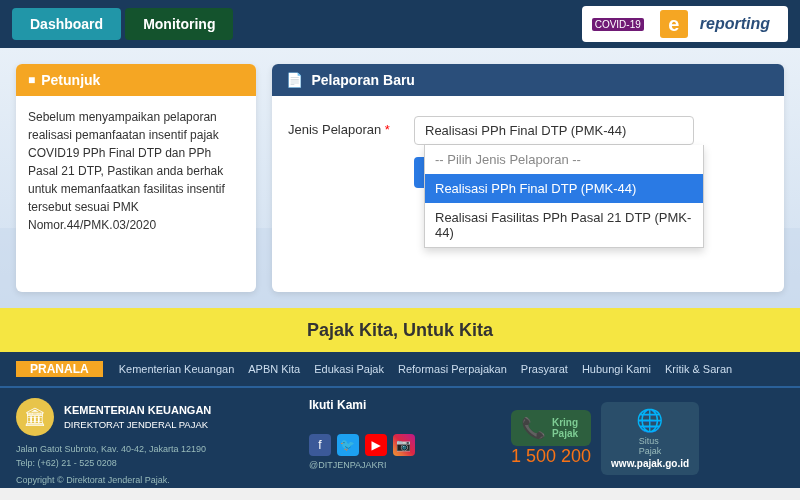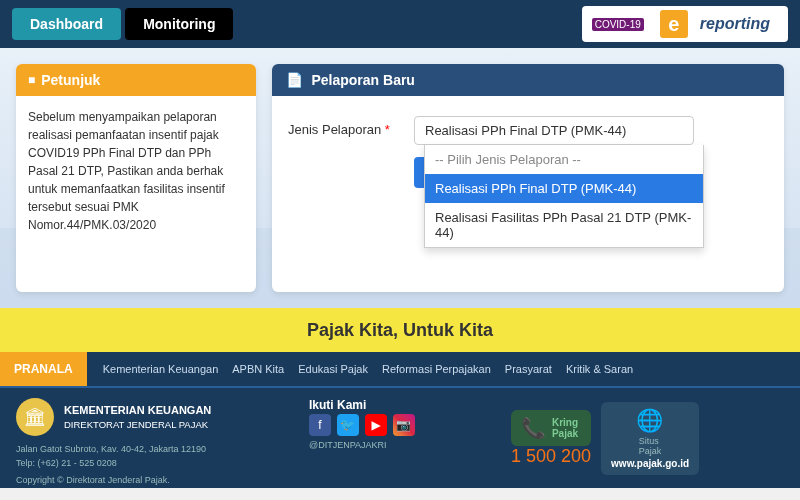--- a/index.html
+++ b/index.html
@@ -21,21 +21,21 @@
       border-radius: 4px;
       cursor: pointer;
       font-size: 14px;
       font-weight: bold;
     }
     .nav-dashboard {
       background: #2196a8;
       color: white;
     }
     .nav-monitoring {
-      background: #000000;
+      background: #14532d;
       color: white;
     }
     .logo-e {
       background: #f5a623;
       color: white;
       font-size: 20px;
       font-weight: bold;
       width: 28px;
       height: 28px;
       display: flex;
@@ -226,21 +226,21 @@
       display: flex;
       align-items: center;
       justify-content: center;
     }
 
     
     .bottom-nav {
       background: #1a3a5c;
       display: flex;
       align-items: center;
-      padding: 0;
+      padding: 16px;
       height: 36px;
       border-bottom: 2px solid #2a6099;
     }
     .pranala-badge {
       background: #f5a623;
       color: white;
       padding: 8px 14px;
       font-size: 12px;
       font-weight: bold;
       height: 100%;
@@ -285,21 +285,21 @@
       align-items: center;
       justify-content: center;
       font-size: 18px;
     }
     .footer-org { font-size: 9.5px; line-height: 1.4; }
     .footer-org-main { font-weight: bold; font-size: 11px; }
     .footer-address { font-size: 9px; color: #9bb; line-height: 1.6; }
     .footer-copyright { font-size: 9px; color: #9bb; margin-top: 4px; }
 
     .footer-social { flex: 1; }
-    .footer-social-title { font-size: 12px; font-weight: bold; margin-bottom: 2px; }
+    .footer-social-title { font-size: 12px; font-weight: bold; margin-bottom: 22px; }
     .social-icons { display: flex; gap: 6px; margin-bottom: 4px; }
     .social-icon {
       width: 22px; height: 22px;
       border-radius: 4px;
       display: flex; align-items: center; justify-content: center;
       font-size: 12px; cursor: pointer;
       color: white;
     }
     .si-fb { background: #3b5998; }
     .si-tw { background: #1da1f2; }
@@ -398,20 +398,21 @@
 </div>
 
 <div class="bottom-nav">
   <div class="pranala-badge">PRANALA</div>
   <div class="bottom-nav-links">
     <span class="bottom-nav-link">Kementerian Keuangan</span>
     <span class="bottom-nav-link">APBN Kita</span>
     <span class="bottom-nav-link">Edukasi Pajak</span>
     <span class="bottom-nav-link">Reformasi Perpajakan</span>
     <span class="bottom-nav-link">Prasyarat</span>
+    <span class="bottom-nav-link">Hubungi Kami</span>
     <span class="bottom-nav-link">Kritik &amp; Saran</span>
   </div>
 </div>
 
 <div class="footer">
 
   <div class="footer-left">
     <div class="footer-logo-row">
       <div class="footer-logo-circle">🏛</div>
       <div class="footer-org">

